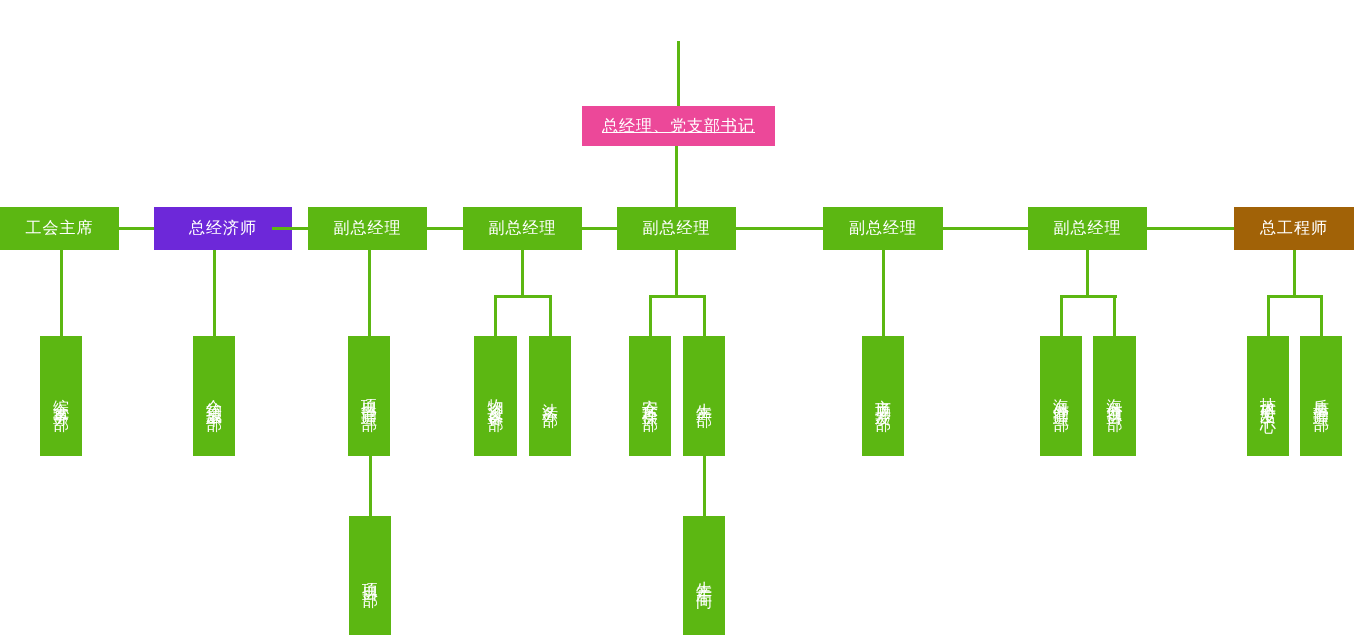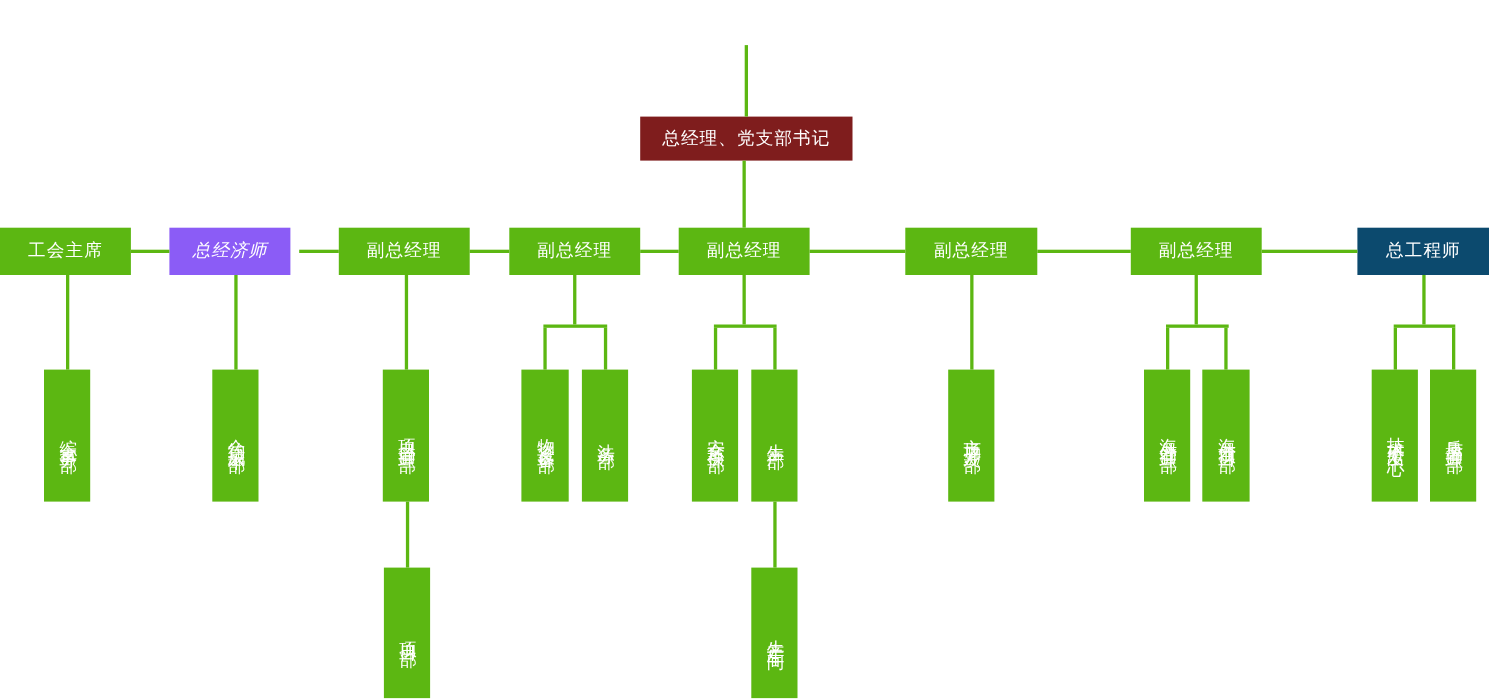--- a/index.html
+++ b/index.html
@@ -36,45 +36,45 @@
     white-space: nowrap;
   }
   .connector {
     position: absolute;
   }
 </style>
 </head>
 <body>
 
 <div class="canvas" id="canvas" style="width: 1354px; height: 635px; background: rgb(255, 255, 255);">
-    <div class="node" style="left: 582px; top: 106px; width: 193px; height: 40px; background: #7f1d1d; color: rgb(255, 255, 255);">
+    <div class="node" style="left: 582px; top: 106px; width: 193px; height: 40px; background: #ec4899; color: rgb(255, 255, 255); text-decoration: underline;">
       <span class="hlabel">总经理、党支部书记</span>
     </div>
     <div class="node" style="left: 0px; top: 207px; width: 119px; height: 43px; background: rgb(92, 183, 18); color: rgb(255, 255, 255); justify-content: center;">
       <span class="hlabel">工会主席</span>
     </div>
-    <div class="node" style="left: 154px; top: 207px; width: 110px; height: 43px; background: #8b5cf6; color: rgb(255, 255, 255); font-style: italic;">
+    <div class="node" style="left: 154px; top: 207px; width: 138px; height: 43px; background: #6d28d9; color: rgb(255, 255, 255);">
       <span class="hlabel">总经济师</span>
     </div>
     <div class="node" style="left: 308px; top: 207px; width: 119px; height: 43px; background: rgb(92, 183, 18); color: rgb(255, 255, 255);">
       <span class="hlabel">副总经理</span>
     </div>
     <div class="node" style="left: 463px; top: 207px; width: 119px; height: 43px; background: rgb(92, 183, 18); color: rgb(255, 255, 255);">
       <span class="hlabel">副总经理</span>
     </div>
     <div class="node" style="left: 617px; top: 207px; width: 119px; height: 43px; background: rgb(92, 183, 18); color: rgb(255, 255, 255);">
       <span class="hlabel">副总经理</span>
     </div>
     <div class="node" style="left: 823px; top: 207px; width: 120px; height: 43px; background: rgb(92, 183, 18); color: rgb(255, 255, 255);">
       <span class="hlabel">副总经理</span>
     </div>
     <div class="node" style="left: 1028px; top: 207px; width: 119px; height: 43px; background: rgb(92, 183, 18); color: rgb(255, 255, 255);">
       <span class="hlabel">副总经理</span>
     </div>
-    <div class="node" style="left: 1234px; top: 207px; width: 120px; height: 43px; background: #0c4a6e; color: rgb(255, 255, 255);">
+    <div class="node" style="left: 1234px; top: 207px; width: 120px; height: 43px; background: #a16207; color: rgb(255, 255, 255);">
       <span class="hlabel">总工程师</span>
     </div>
     <div class="node" style="left: 40px; top: 336px; width: 42px; height: 120px; background: rgb(92, 183, 18); color: rgb(255, 255, 255);">
       <span class="vlabel">综合事务部</span>
     </div>
     <div class="node" style="left: 193px; top: 336px; width: 42px; height: 120px; background: rgb(92, 183, 18); color: rgb(255, 255, 255);">
       <span class="vlabel">合约成本部</span>
     </div>
     <div class="node" style="left: 348px; top: 336px; width: 42px; height: 120px; background: rgb(92, 183, 18); color: rgb(255, 255, 255);">
       <span class="vlabel">项目管理部</span>

